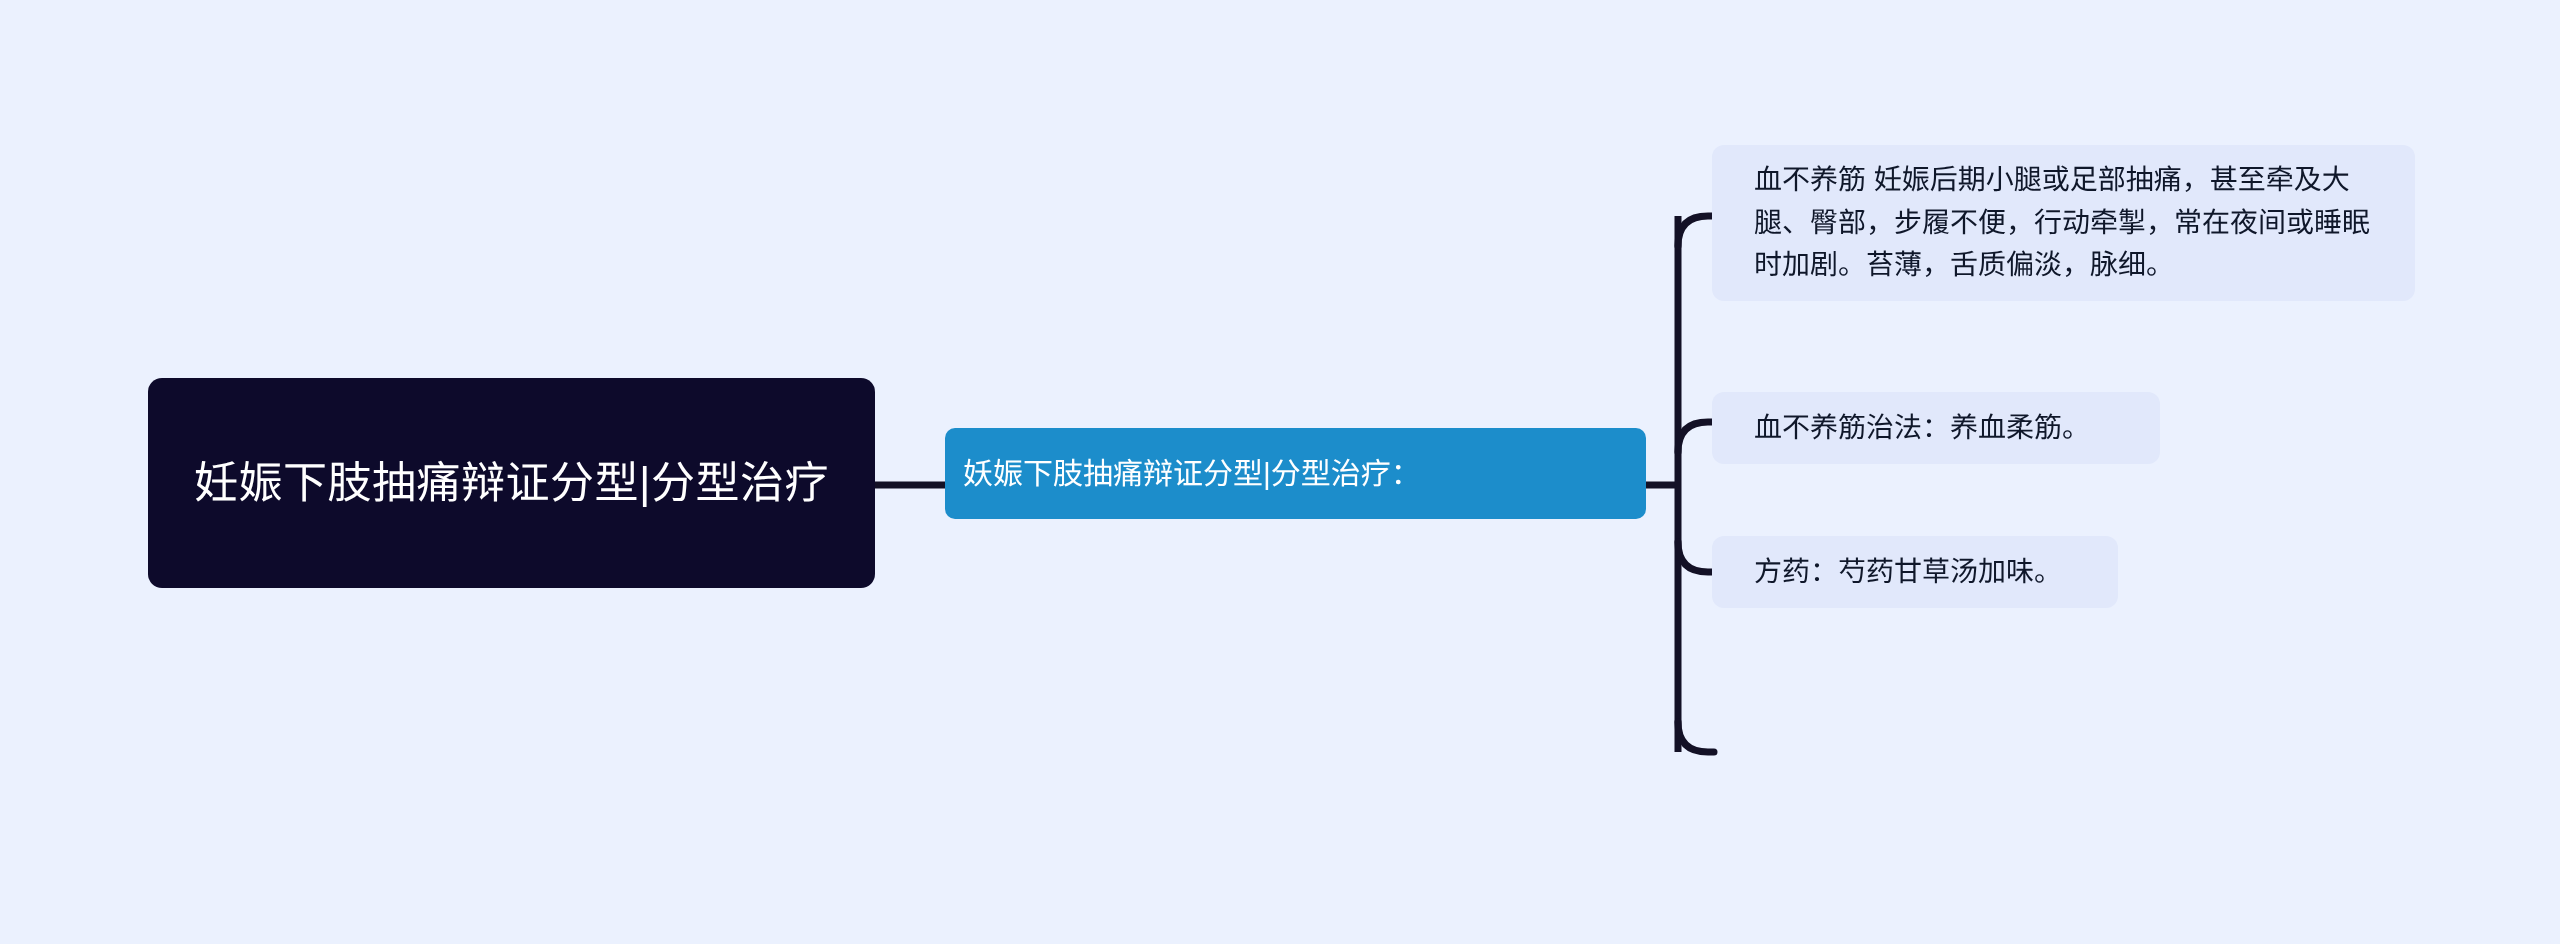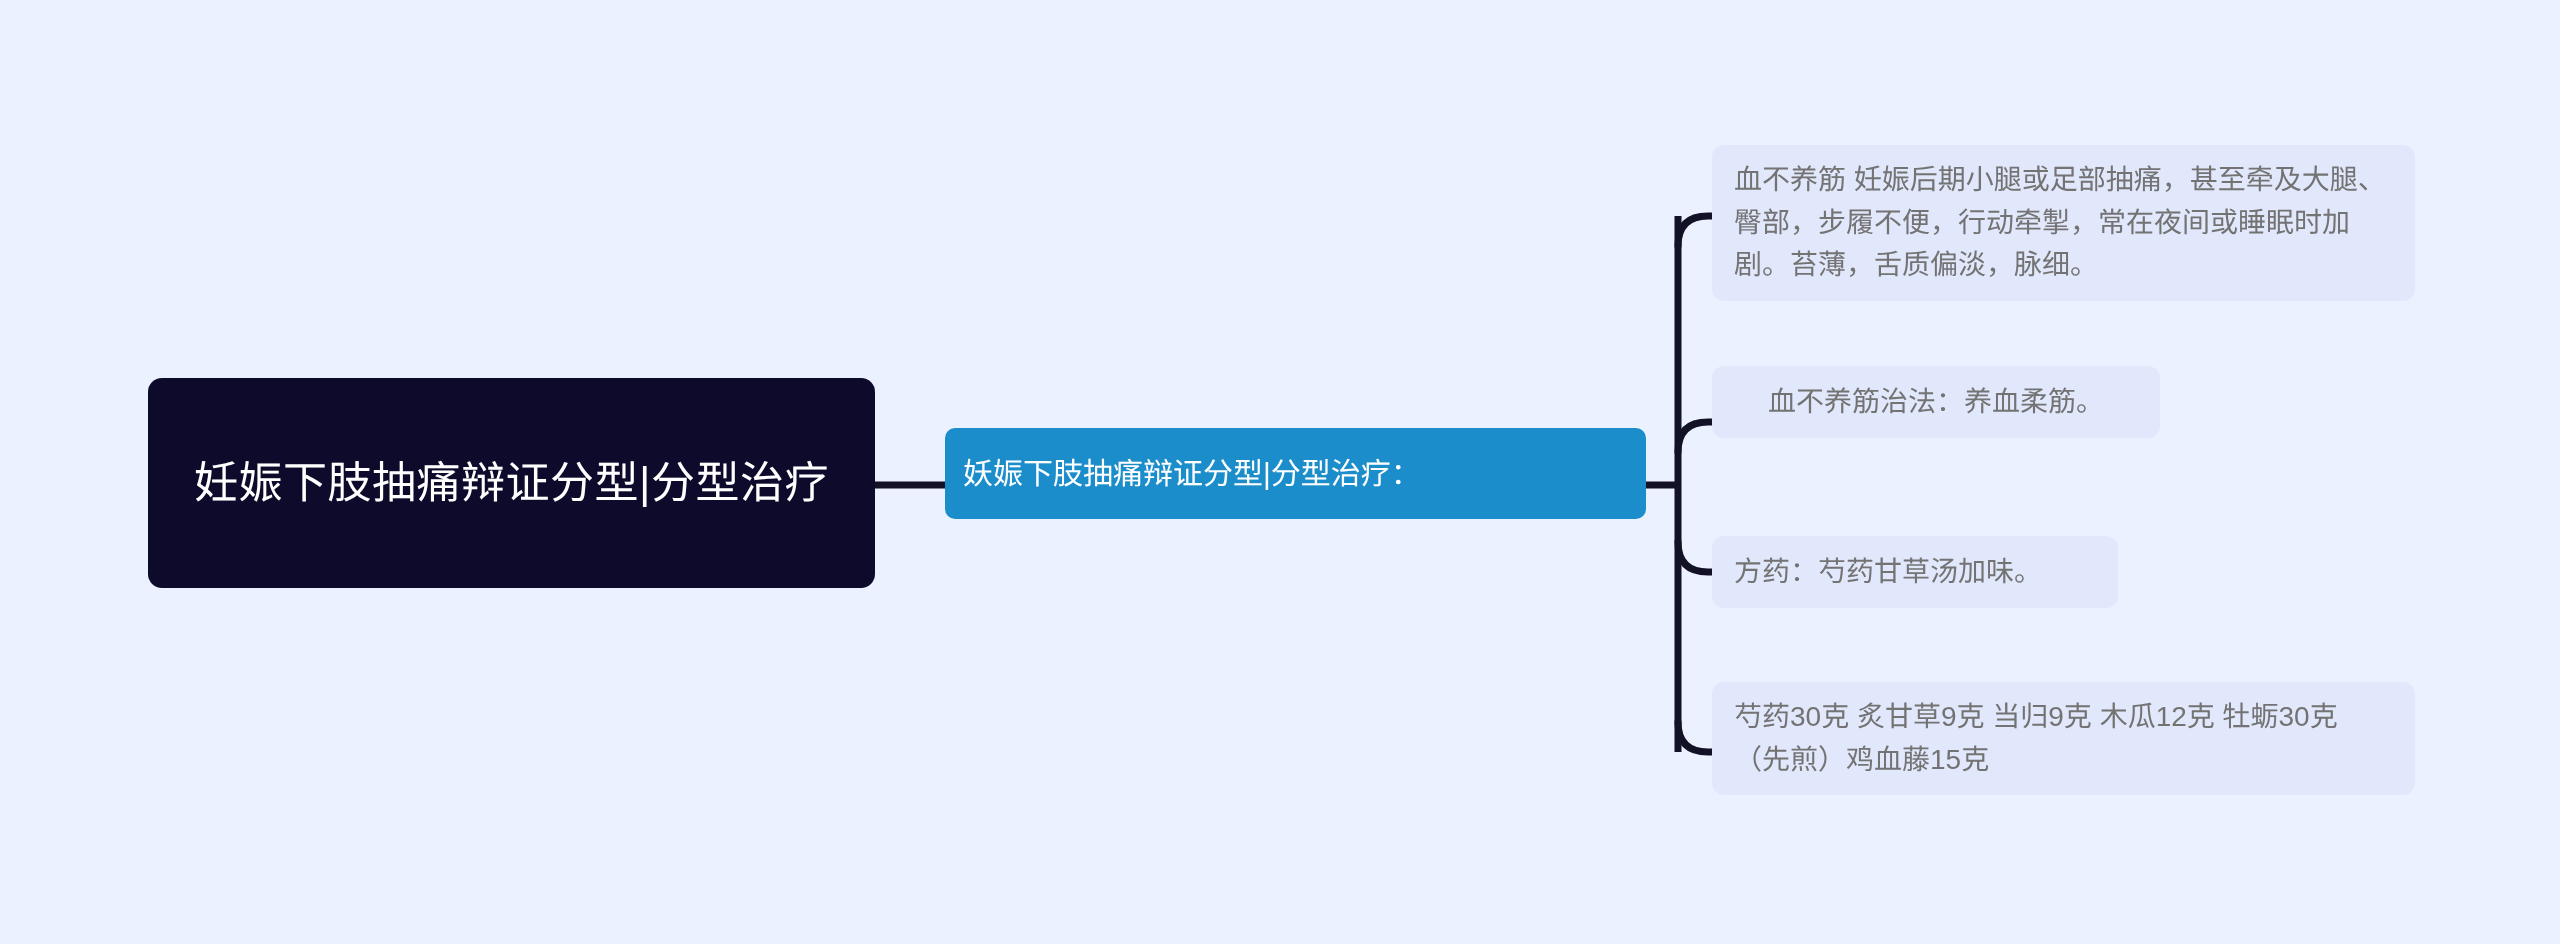--- a/index.html
+++ b/index.html
@@ -88,29 +88,30 @@
     position: absolute;
     left: 1712px;
     box-sizing: border-box;
     background: #e1e8fb;
     border-radius: 12px;
     display: flex;
     align-items: center;
     padding: 14px 22px;
   }
   .leaf .leaf-text {
-    color: #737373;
+    color: #0f172a;
     font-size: 28px;
     line-height: 1.52;
     text-align: left;
     font-weight: 400;
+    margin-left: 20px;
   }
 
   #leaf-0 { top: 145px; width: 703px; min-height: 140px; }
-  #leaf-1 { top: 366px; width: 448px; min-height: 72px; justify-content: center; }
+  #leaf-1 { top: 392px; width: 448px; min-height: 72px; }
   #leaf-2 { top: 536px; width: 406px; min-height: 72px; font-family: Liberation Serif, serif; }
   #leaf-3 { top: 682px; width: 703px; min-height: 104px; }
 </style>
 </head>
 <body>
 
 <div id="mindmap">
 
   <svg id="connectors" viewBox="0 0 2560 944" width="2560" height="944" xmlns="http://www.w3.org/2000/svg">
 
@@ -142,17 +143,14 @@
   </div>
 
   <div class="leaf" id="leaf-1">
     <span class="leaf-text">血不养筋治法：养血柔筋。</span>
   </div>
 
   <div class="leaf" id="leaf-2">
     <span class="leaf-text">方药：芍药甘草汤加味。</span>
   </div>
 
-  <div class="leaf" id="leaf-3">
-    <span class="leaf-text">芍药30克 炙甘草9克 当归9克 木瓜12克 牡蛎30克（先煎）鸡血藤15克</span>
-  </div>
 
 </div>
 
 </body></html>

